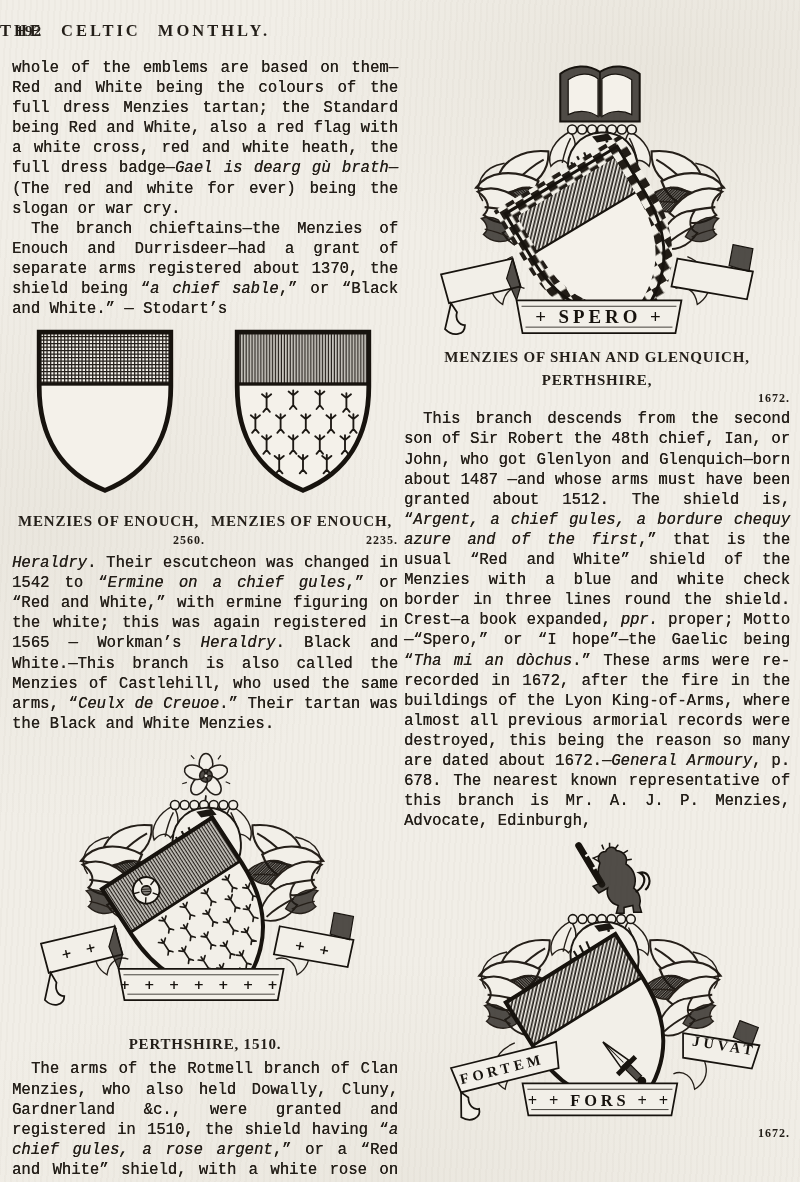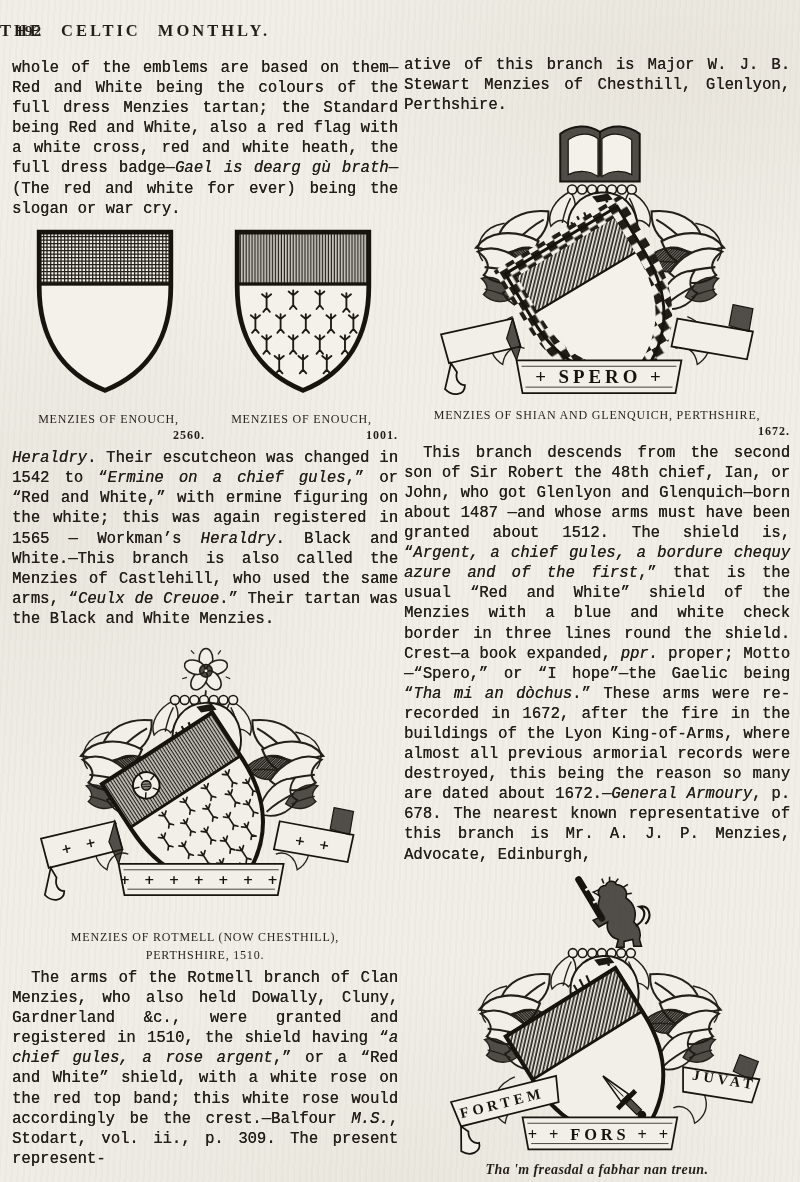--- a/index.html
+++ b/index.html
@@ -29,21 +29,21 @@
   .body-text .it{font-style:italic;}
   .indent{text-indent:19px;}
   figure{margin:0;padding:0;}
   .fig{text-align:center;}
   .fig svg{display:block;margin:0 auto;}
   .fig-shields{margin:8px 0 6px;}
   .fig-achv{margin:3px 0 4px;}
   .dual-captions{display:flex;margin-top:15px;}
   .capcell{width:50%;}
   .figcap{
-    text-align:center;font-weight:normal;font-size:12px;letter-spacing:0.8px;
+    text-align:center;font-weight:bold;font-size:15px;letter-spacing:0.8px;
     line-height:1.5;color:#241f19;
   }
   .figyear{text-align:right;font-size:12px;line-height:1.2;font-weight:bold;letter-spacing:1px;}
   .gaelic{text-align:center;font-style:italic;font-weight:bold;font-size:14px;margin:2px 0 3px;letter-spacing:0.4px;}
   .scrolltext{font-family:"Liberation Serif","DejaVu Serif",serif;font-weight:bold;letter-spacing:4px;text-anchor:middle;fill:#17130e;}
   .scrollmarks{font-family:"DejaVu Sans",sans-serif;font-weight:bold;letter-spacing:5px;text-anchor:middle;fill:#17130e;}
   .defs-holder{position:absolute;width:0;height:0;overflow:hidden;}
 </style>
 </head>
 <body>
@@ -130,20 +130,21 @@
       </g>
     </defs>
   </svg>
 
   <div class="pagenum">192</div>
   <div class="journal-title">THE CELTIC MONTHLY.</div>
 
   <div class="col col-left">
 
     <p class="body-text"><span>whole of the emblems are based on them—Red and White being the colours of the full dress Menzies tartan; the Standard being Red and White, also a red flag with a white cross, red and white heath, the full dress badge—</span><span class="it">Gael is dearg gù brath</span><span>—(The red and white for ever) being the slogan or war cry.</span></p>
+    <p class="body-text indent"><span>The branch chieftains—the Menzies of Enouch and Durrisdeer—had a grant of separate arms registered about 1370, the shield being “</span><span class="it">a chief sable</span><span>,” or “Black and White.” — Stodart’s</span></p>
 
     <figure class="fig fig-shields">
       <svg width="380" height="168" viewBox="0 0 380 168">
 
         <g transform="translate(20,1) scale(1.40)">
           <use href="#heater" fill="#f4f1ea" stroke="#17130e" stroke-width="3.4"></use>
           <rect x="3" y="3" width="94" height="37" fill="url(#p-xh)" stroke="#17130e" stroke-width="2.4"></rect>
         </g>
 
         <g transform="translate(218,1) scale(1.40)">
@@ -169,21 +170,21 @@
           </g>
         </g>
       </svg>
       <div class="dual-captions">
         <div class="capcell">
           <div class="figcap">MENZIES OF ENOUCH,</div>
           <div class="figyear">2560.</div>
         </div>
         <div class="capcell">
           <div class="figcap">MENZIES OF ENOUCH,</div>
-          <div class="figyear">1001.</div>
+          <div class="figyear">2235.</div>
         </div>
       </div>
     </figure>
 
     <p class="body-text"><span class="it">Heraldry</span><span>. Their escutcheon was changed in 1542 to “</span><span class="it">Ermine on a chief gules</span><span>,” or “Red and White,” with ermine figuring on the white; this was again registered in 1565 — Workman’s </span><span class="it">Heraldry</span><span>. Black and White.—This branch is also called the Menzies of Castlehill, who used the same arms, “</span><span class="it">Ceulx de Creuoe</span><span>.” Their tartan was the Black and White Menzies.</span></p>
 
     <figure class="fig fig-achv">
       <svg width="370" height="296" viewBox="0 0 370 305">
         <g>
             <use href="#mantling" transform="translate(182,105)"></use>
@@ -247,30 +248,28 @@
           <path d="M26 243 L20 271 C28 279 40 277 40 267 C34 267 30 261 32 253 Z"></path>
           <path d="M262 195 L338 209 L332 237 L256 224 Z"></path>
           <path d="M318 181 L338 185 L334 209 L314 203 Z" fill="url(#p-dk)" stroke-width="1.2"></path>
           <path d="M96 239 L266 239 L260 271 L102 271 Z"></path>
           <path fill="none" stroke-width="0.8" d="M101 245 H261 M105 265 H257"></path>
         </g>
         <text class="scrollmarks" font-size="13" x="58" y="224" transform="rotate(-13 58 224)">+ +</text>
         <text class="scrollmarks" font-size="13" x="297" y="222" transform="rotate(10 297 222)">+ +</text>
         <text class="scrollmarks" font-size="13" x="181" y="260">+ + + + + + +</text>
       </svg>
-      <div class="figcap">MENZIES OF ROTMELL (NOW CHESTHILL),</div>
       <div class="figcap">PERTHSHIRE, 1510.</div>
     </figure>
 
     <p class="body-text indent"><span>The arms of the Rotmell branch of Clan Menzies, who also held Dowally, Cluny, Gardnerland &amp;c., were granted and registered in 1510, the shield having “</span><span class="it">a chief gules, a rose argent</span><span>,” or a “Red and White” shield, with a white rose on the red top band; this white rose would accordingly be the crest.—Balfour </span><span class="it">M.S.</span><span>, Stodart, vol. ii., p. 309. The present represent-</span></p>
   </div>
 
   <div class="col col-right">
 
-    <p class="body-text"><span>ative of this branch is Major W. J. B. Stewart Menzies of Chesthill, Glenlyon, Perthshire.</span></p>
 
     <figure class="fig fig-achv">
       <svg width="352" height="288" viewBox="0 0 350 290">
         <g>
             <use href="#mantling" transform="translate(178,108)"></use>
           </g>
 
         <g transform="translate(178,38)">
           <path d="M-40 26 L-40 -22 C-28 -31 -12 -32 0 -24 C12 -32 28 -31 40 -22 L40 26 Z" fill="url(#p-dk)" stroke="#17130e" stroke-width="2"></path>
           <path d="M-32 19 L-32 -16 C-22 -23 -10 -24 -2 -17 L-2 21 C-10 15 -22 14 -32 19 Z" fill="#f4f1ea" stroke="#17130e" stroke-width="1.2"></path>
@@ -351,17 +350,16 @@
             <path d="M0 0 L80 0 L76 25 L4 25 Z"></path>
             <path d="M56 -22 L76 -18 L72 2 L52 -4 Z" fill="url(#p-dk)" stroke-width="1.2"></path>
           </g>
           <path d="M98 258 L258 258 L252 291 L104 291 Z"></path>
           <path fill="none" stroke-width="0.8" d="M103 264 H253 M107 285 H249"></path>
         </g>
         <text class="scrolltext" font-size="15" letter-spacing="2" x="78" y="248" transform="rotate(-14 78 248)">FORTEM</text>
         <text class="scrolltext" font-size="15" letter-spacing="2" x="306" y="224" transform="rotate(9 306 224)">JUVAT</text>
         <text class="scrolltext" font-size="17" x="178" y="281">+ + FORS + +</text>
       </svg>
-      <div class="gaelic">Tha 'm freasdal a fabhar nan treun.</div>
       <div class="figyear">1672.</div>
     </figure>
   </div>
 </div>
 
 </body></html>

